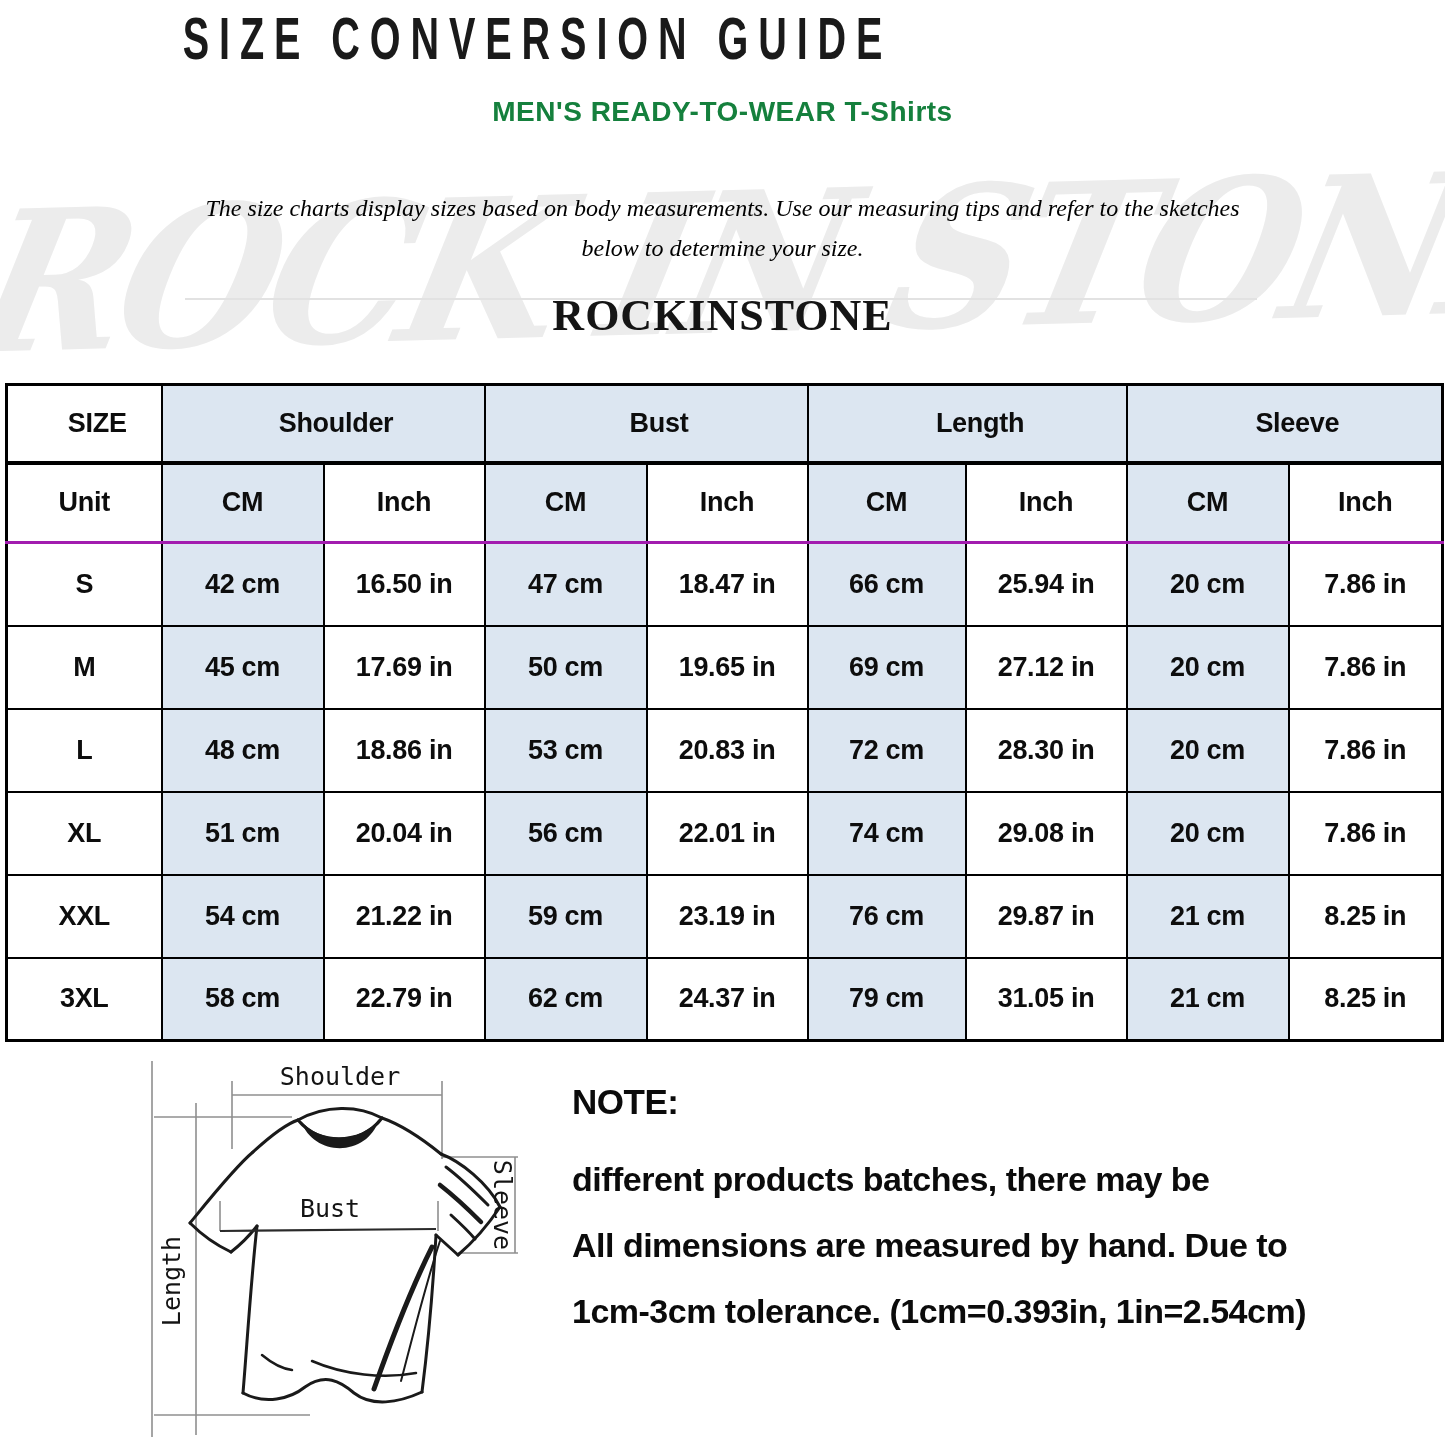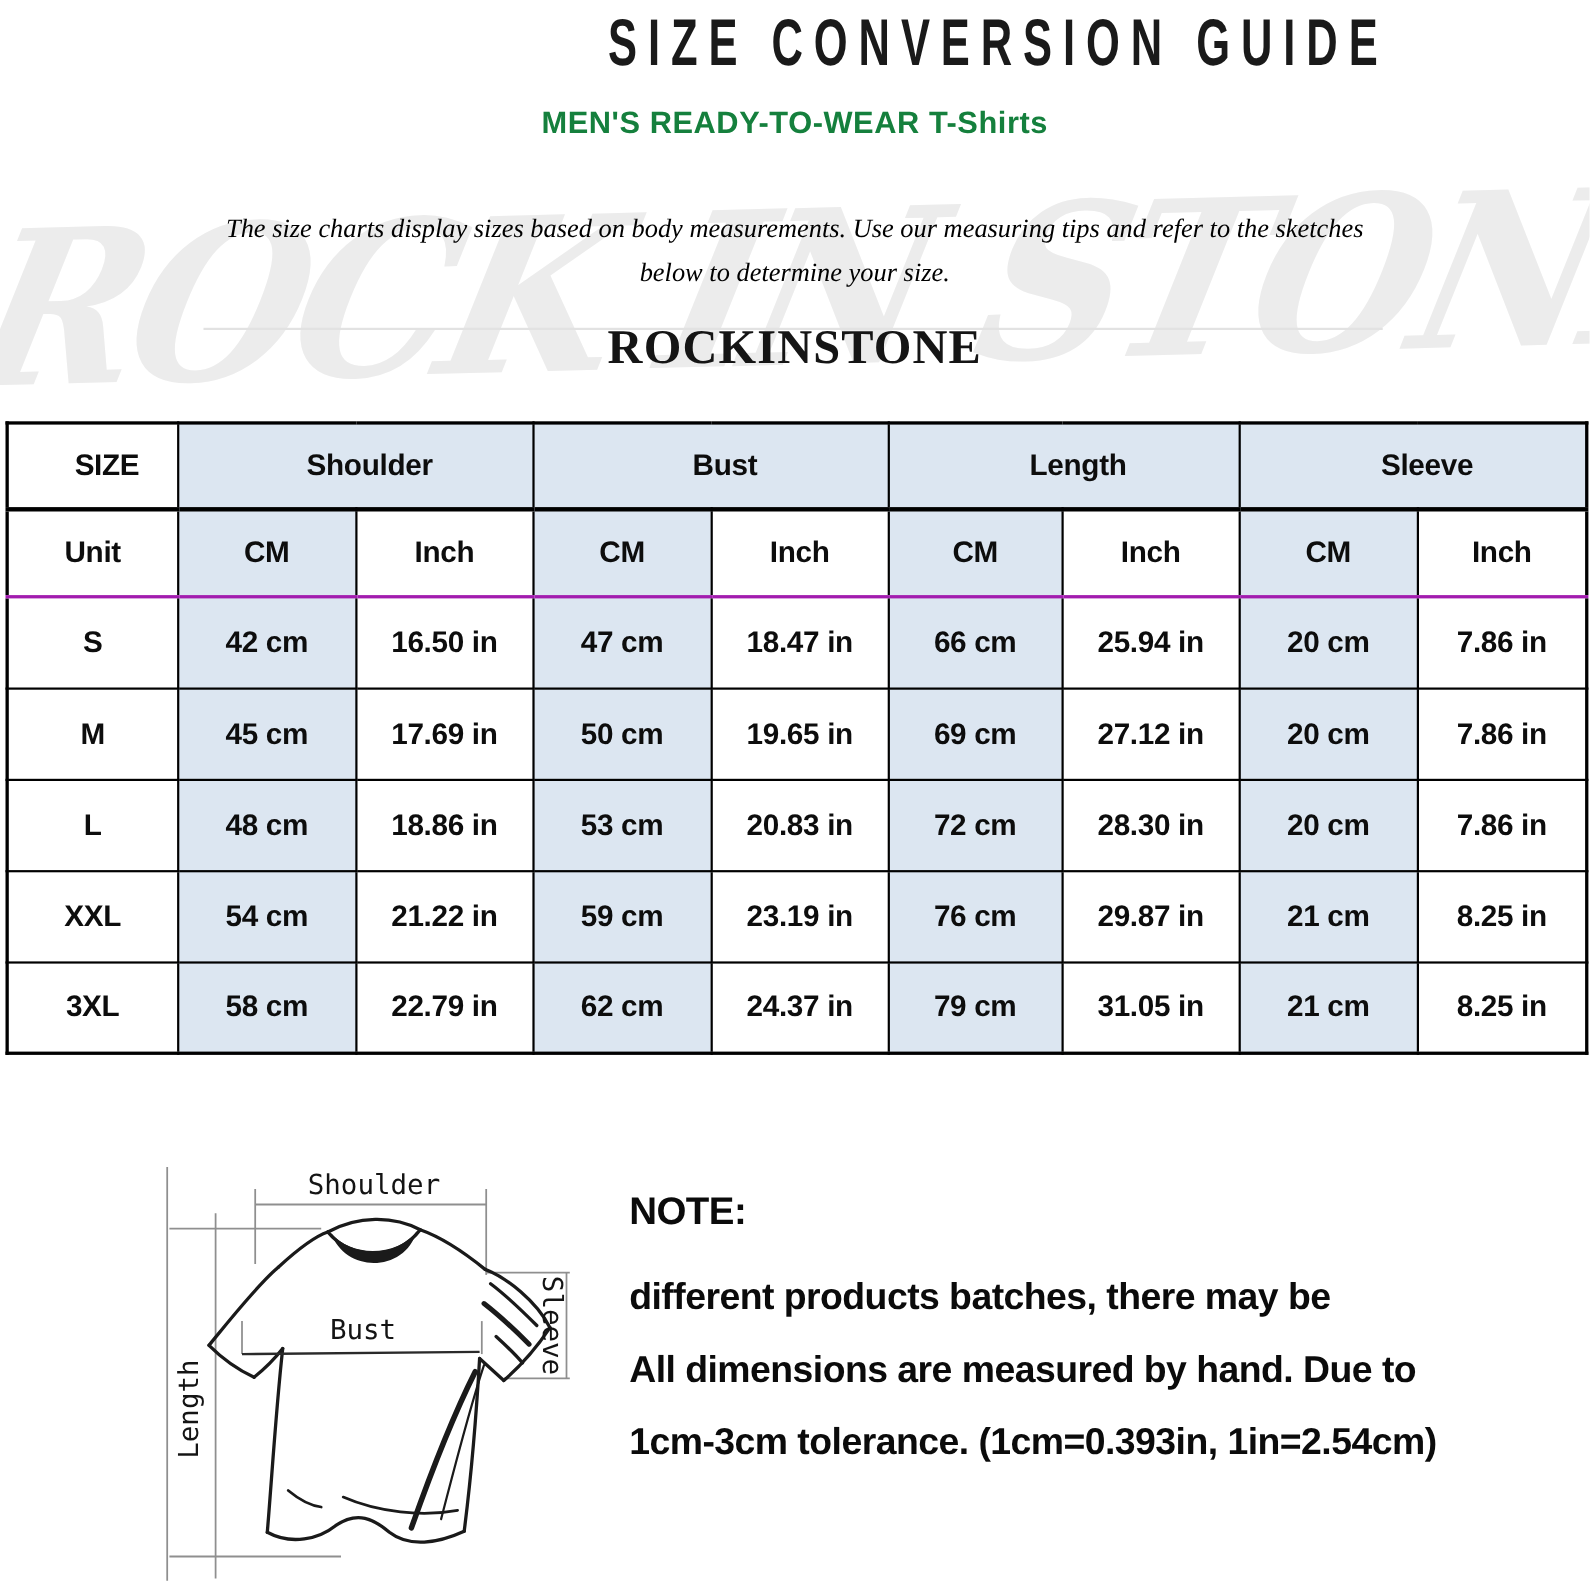--- a/index.html
+++ b/index.html
@@ -8,21 +8,21 @@
     font-family:"Liberation Sans",sans-serif;color:#111;
   }
   
   .watermark{
     position:absolute;top:168px;left:-18px;z-index:0;white-space:nowrap;
     font-family:"DejaVu Serif",serif;font-style:italic;font-weight:bold;
     font-size:196px;letter-spacing:-10px;color:#ececec;
     transform:skewX(-14deg) rotate(-1.5deg) scaleX(0.92);transform-origin:left center;
   }
   
-  .title-wrap{position:absolute;top:4px;left:0;width:100%;text-align:right;z-index:2;}
+  .title-wrap{position:absolute;top:4px;left:0;width:100%;text-align:left;z-index:2;}
   .title{
     display:inline-block;font-weight:bold;font-size:60px;letter-spacing:15px;
     transform:scaleX(0.66);transform-origin:center;white-space:nowrap;color:#1a1a1a;
   }
   .subtitle{
     position:absolute;top:96px;left:0;width:100%;text-align:center;z-index:2;
     font-weight:bold;font-size:28px;color:#15803d;letter-spacing:0.5px;
   }
   .descr{
     position:absolute;top:188px;left:0;width:100%;text-align:center;z-index:2;
@@ -141,20 +141,31 @@
     <td class="shaded">48 cm</td>
     <td class="plain">18.86 in</td>
     <td class="shaded">53 cm</td>
     <td class="plain">20.83 in</td>
     <td class="shaded">72 cm</td>
     <td class="plain">28.30 in</td>
     <td class="shaded">20 cm</td>
     <td class="plain">7.86 in</td>
   </tr>
   <tr class="data-row">
+    <td class="plain">XL</td>
+    <td class="shaded">51 cm</td>
+    <td class="plain">20.04 in</td>
+    <td class="shaded">56 cm</td>
+    <td class="plain">22.01 in</td>
+    <td class="shaded">74 cm</td>
+    <td class="plain">29.08 in</td>
+    <td class="shaded">20 cm</td>
+    <td class="plain">7.86 in</td>
+  </tr>
+  <tr class="data-row">
     <td class="plain">XXL</td>
     <td class="shaded">54 cm</td>
     <td class="plain">21.22 in</td>
     <td class="shaded">59 cm</td>
     <td class="plain">23.19 in</td>
     <td class="shaded">76 cm</td>
     <td class="plain">29.87 in</td>
     <td class="shaded">21 cm</td>
     <td class="plain">8.25 in</td>
   </tr>

